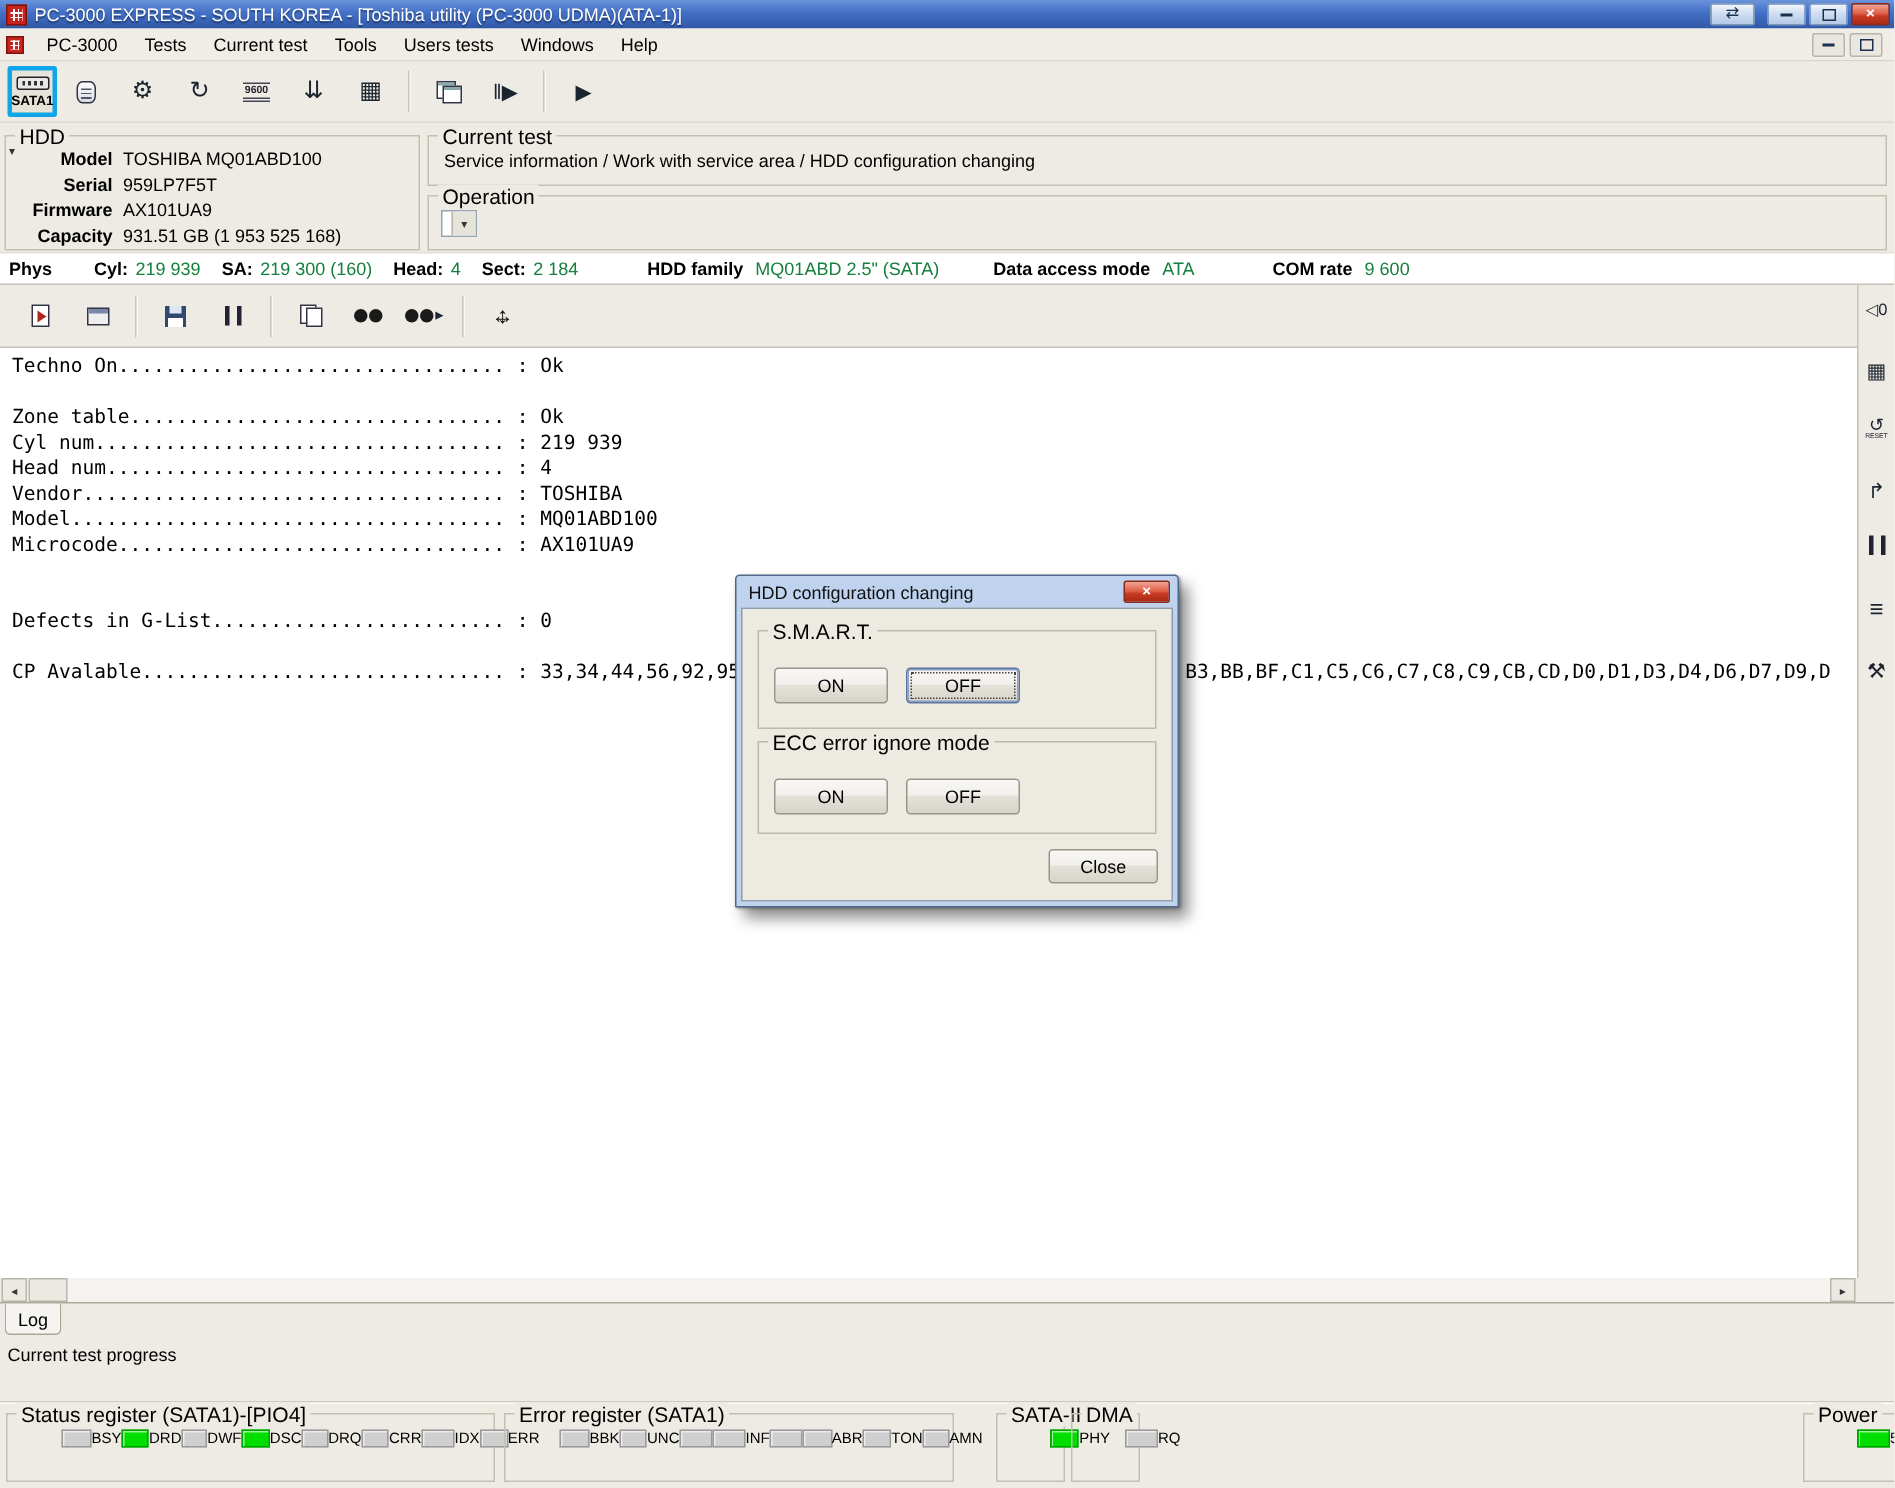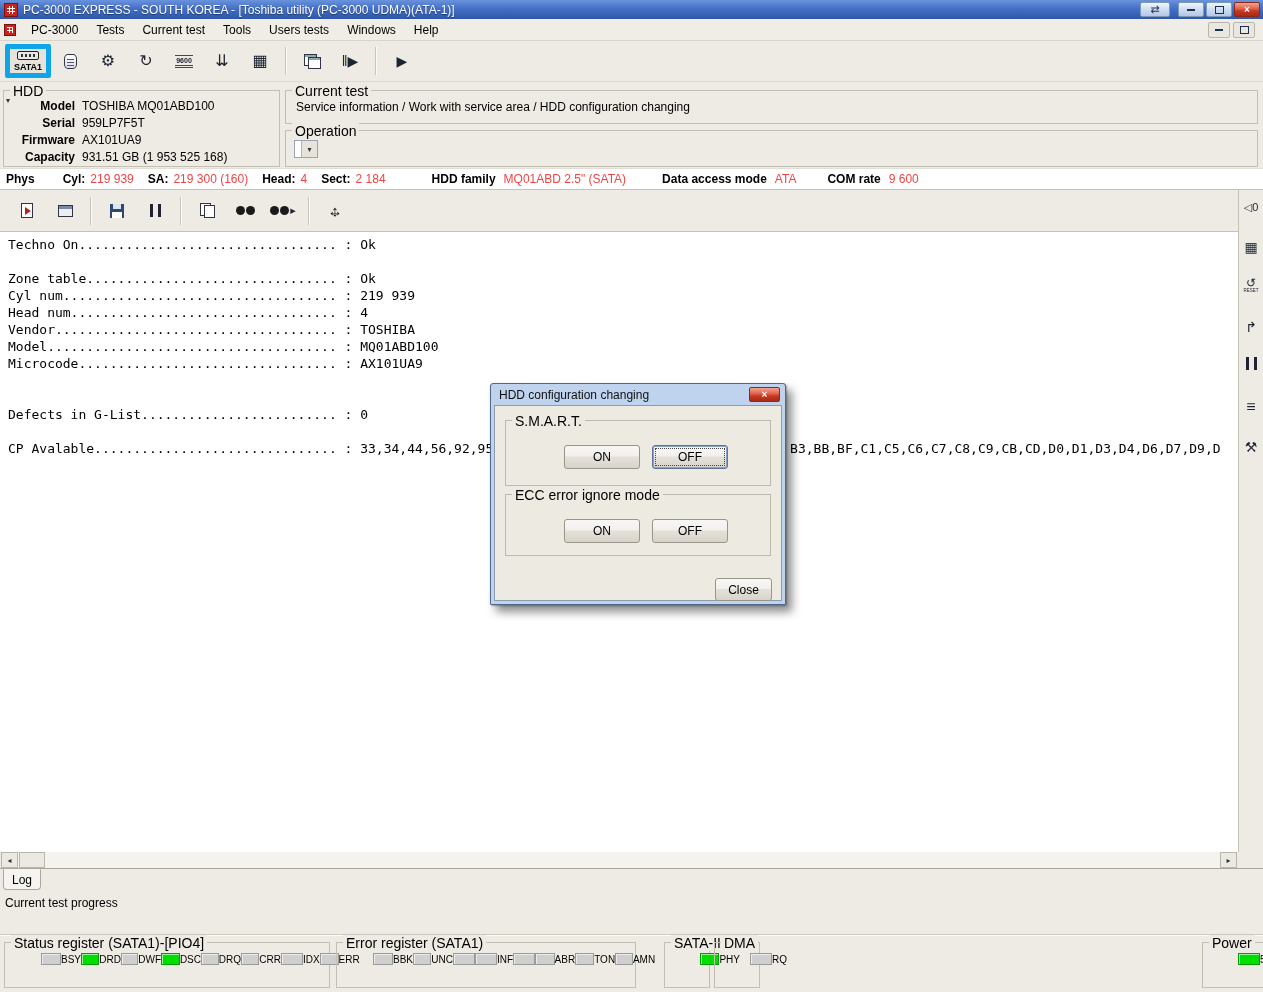--- a/index.html
+++ b/index.html
@@ -38,21 +38,21 @@
     display: flex; align-items: center; justify-content: center; color: #223; }
 
   
   .toolbar1 { position: absolute; top: 41px; left: 0; right: 0; height: 41px; background: #EDEBE3;
     border-bottom: 1px solid #DDD9CF; display: flex; align-items: center; padding: 0 5px; }
   .toolbar2 { position: absolute; top: 190px; left: 0; width: 1238px; height: 42px; background: #EDEBE3;
     border-bottom: 1px solid #C6C2B6; display: flex; align-items: center; padding: 0 8px; }
   .tbtn { width: 38px; height: 34px; display: flex; flex-direction: column; align-items: center; justify-content: center;
     gap: 2px; border: 1px solid transparent; flex: none; }
   .toolbar2 .tbtn { height: 30px; }
-  .sata-btn { width: 46px; border: 5px solid #0ea5e9; background: #E6E3DA; border-radius: 2px; }
+  .sata-btn { width: 33px; border: 3px solid #0ea5e9; background: #E6E3DA; border-radius: 2px; }
   .sata-label { font-size: 9px; font-weight: bold; }
   .sep { width: 0; height: 28px; border-left: 1px solid #C9C5BA; border-right: 1px solid #FBFAF7; margin: 0 6px; flex: none; }
   .glyph { line-height: 1; color: #1C2430; }
   .g16 { font-size: 16px; } .g14 { font-size: 14px; } .g12 { font-size: 12px; } .g11 { font-size: 11px; }
 
   
   .sata-icon { width: 22px; height: 9px; border: 1px solid #222; border-radius: 2px; background: #E8E8E8; position: relative; }
   .sata-icon::after { content: ""; position: absolute; left: 3px; right: 3px; top: 2px; height: 3px;
     background: repeating-linear-gradient(90deg,#333 0 2px, transparent 2px 4px); }
   .drive-icon { width: 13px; height: 15px; border: 1px solid #334; border-radius: 4px / 5px; background: linear-gradient(#FFF,#D8DCE8); position: relative; }
@@ -90,23 +90,23 @@
   .ct-gb { left: 285px; top: 90px; width: 973px; height: 34px; }
   .ct-path { padding: 9px 0 0 10px; font-size: 12px; white-space: nowrap; }
   .op-gb { left: 285px; top: 130px; width: 973px; height: 37px; }
   .combo { position: absolute; left: 8px; top: 9px; width: 24px; height: 18px; background: #fff; border: 1px solid #9AA4B2; display: flex; }
   .combo-btn { margin-left: auto; width: 16px; background: #E6E3DA; border-left: 1px solid #B8B5AA; display: flex; align-items: center; justify-content: center; font-size: 8px; color: #333; }
 
   
   .physband { position: absolute; top: 168px; left: 0; right: 0; height: 22px; background: #FFF;
     border-top: 1px solid #E2DFD6; border-bottom: 1px solid #C6C2B6; display: flex; align-items: center; white-space: nowrap; }
   .physband .b { font-weight: bold; }
-  .physband .blue { color: #ef4444; }
+  .physband .blue { color: #15803d; }
   .ml6{margin-left:6px} .ml5{margin-left:5px} .ml14{margin-left:14px}
-  .ml28{margin-left:28px} .ml36{margin-left:36px} .ml46{margin-left:46px} .ml50{margin-left:31px} .ml8{margin-left:8px}
+  .ml28{margin-left:28px} .ml36{margin-left:36px} .ml46{margin-left:46px} .ml50{margin-left:52px} .ml8{margin-left:8px}
 
   
   .logarea { position: absolute; top: 232px; left: 0; width: 1238px; height: 620px; background: #FFF; padding-top: 5px; overflow: hidden; }
   .log-line { height: 17px; white-space: pre; font-family: "DejaVu Sans Mono", "Liberation Mono", monospace; font-size: 13px; padding-left: 8px; }
   .cp-gap { display: inline-block; width: 289px; }
 
   
   .rightstrip { position: absolute; top: 190px; left: 1238px; width: 25px; height: 662px; background: #EDEBE3;
     border-left: 1px solid #C6C2B6; display: flex; flex-direction: column; align-items: center; }
   .rbtn { width: 22px; height: 22px; display: flex; flex-direction: column; align-items: center; justify-content: center; flex: none; }
@@ -144,24 +144,24 @@
     border: 1px solid #8C2A1A; color: #fff; font-weight: bold; font-size: 10px;
     display: flex; align-items: center; justify-content: center; }
   .dlg-body { position: relative; background: #EDEAE2; border: 1px solid #8E9CB0; height: 196px; }
   .dlg-group { position: absolute; left: 10px; right: 10px; border: 1px solid #BDB9AD; }
   .dlg-gb-label { background: #EDEAE2; }
   .dlg-g1 { top: 14px; height: 66px; }
   .dlg-g2 { top: 88px; height: 62px; }
   .btn { background: linear-gradient(180deg,#F8F7F5 0%,#F1F0ED 45%,#E4E1DA 50%,#D8D4CA 100%);
     border: 1px solid #999589; border-radius: 3px; font-size: 12px; color: #000;
     display: flex; align-items: center; justify-content: center; }
-  .g-btn { position: absolute; top: 24px; width: 76px; height: 24px; margin-left: 48px; }
+  .g-btn { position: absolute; top: 24px; width: 76px; height: 24px; }
   .g-on { left: 10px; } .g-off { left: 98px; }
   .g-btn.focused { border-color: #5E749C; box-shadow: 0 0 0 1px #8AA2C4 inset; outline: 1px dotted #444; outline-offset: -4px; }
-  .close-dlg-btn { position: absolute; right: 9px; top: 172px; width: 57px; height: 23px; }
+  .close-dlg-btn { position: absolute; right: 9px; top: 160px; width: 73px; height: 23px; }
 </style>
 </head>
 <body>
 
 <div class="win">
 
   <div class="titlebar">
     <div class="app-icon"></div>
     <span class="title-text">PC-3000 EXPRESS - SOUTH KOREA - [Toshiba utility (PC-3000 UDMA)(ATA-1)]</span>
     <div class="tb-right">

